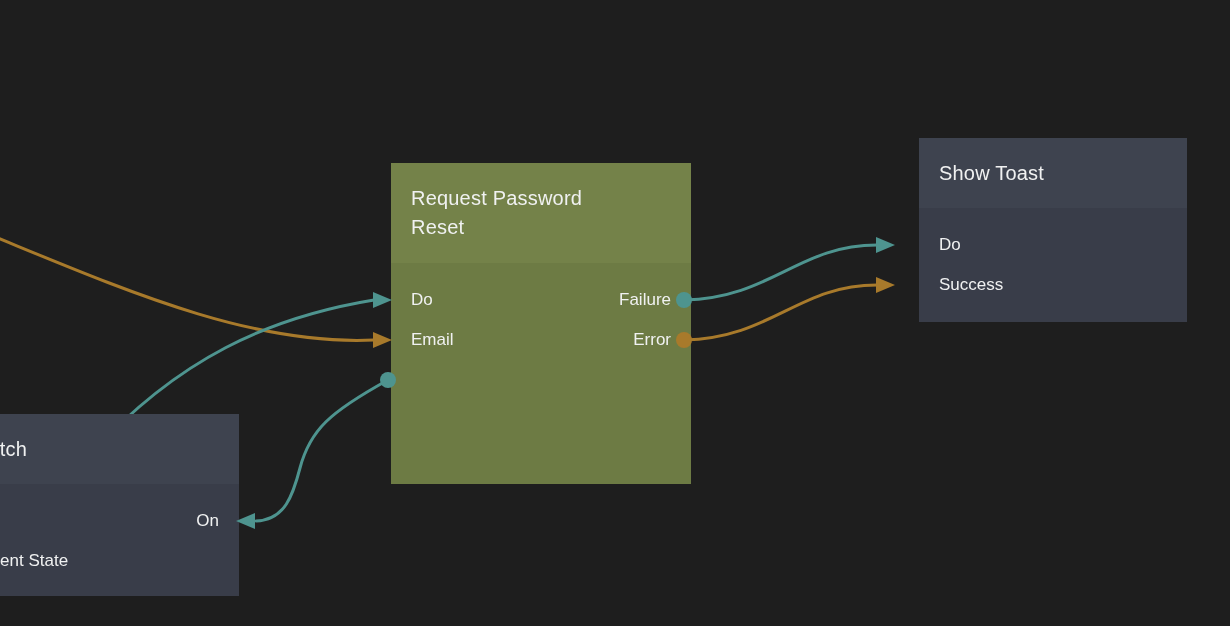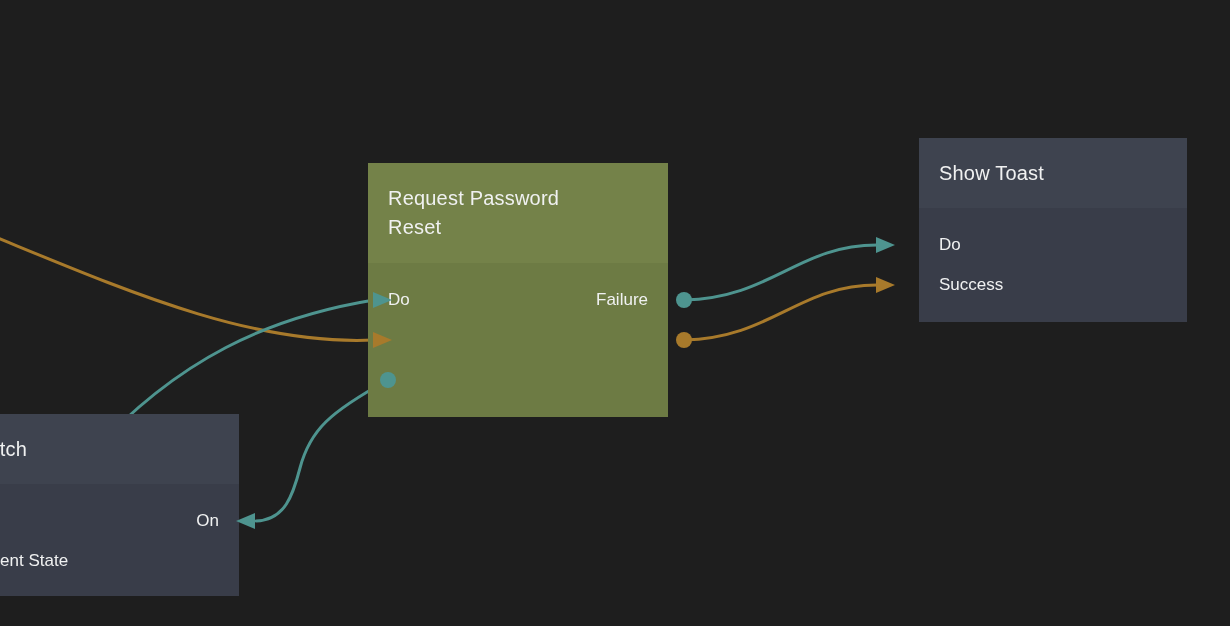--- a/index.html
+++ b/index.html
@@ -67,28 +67,32 @@
         <span class="port-label left"></span>
         <span class="port-label right">On</span>
       </div>
       <div class="port-row">
         <span class="port-label left">Current State</span>
         <span class="port-label right"></span>
       </div>
     </div>
   </div>
 
-  <div class="node olive" style="left:368px; top:163px; width:300px; height:254px;">
+  <div class="node olive" style="left:391px; top:163px; width:300px; height:321px;">
     <div class="node-header" style="height:100px;">
       <span class="node-title" style="max-width:230px;">Request Password Reset</span>
     </div>
     <div class="node-body">
       <div class="port-row">
         <span class="port-label left">Do</span>
         <span class="port-label right">Failure</span>
+      </div>
+      <div class="port-row">
+        <span class="port-label left">Email</span>
+        <span class="port-label right">Error</span>
       </div>
     </div>
   </div>
 
   <div class="node dark" style="left:887px; top:138px; width:300px; height:184px;padding-left:32px;">
     <div class="node-header" style="height:70px;">
       <span class="node-title">Show Toast</span>
     </div>
     <div class="node-body">
       <div class="port-row">

